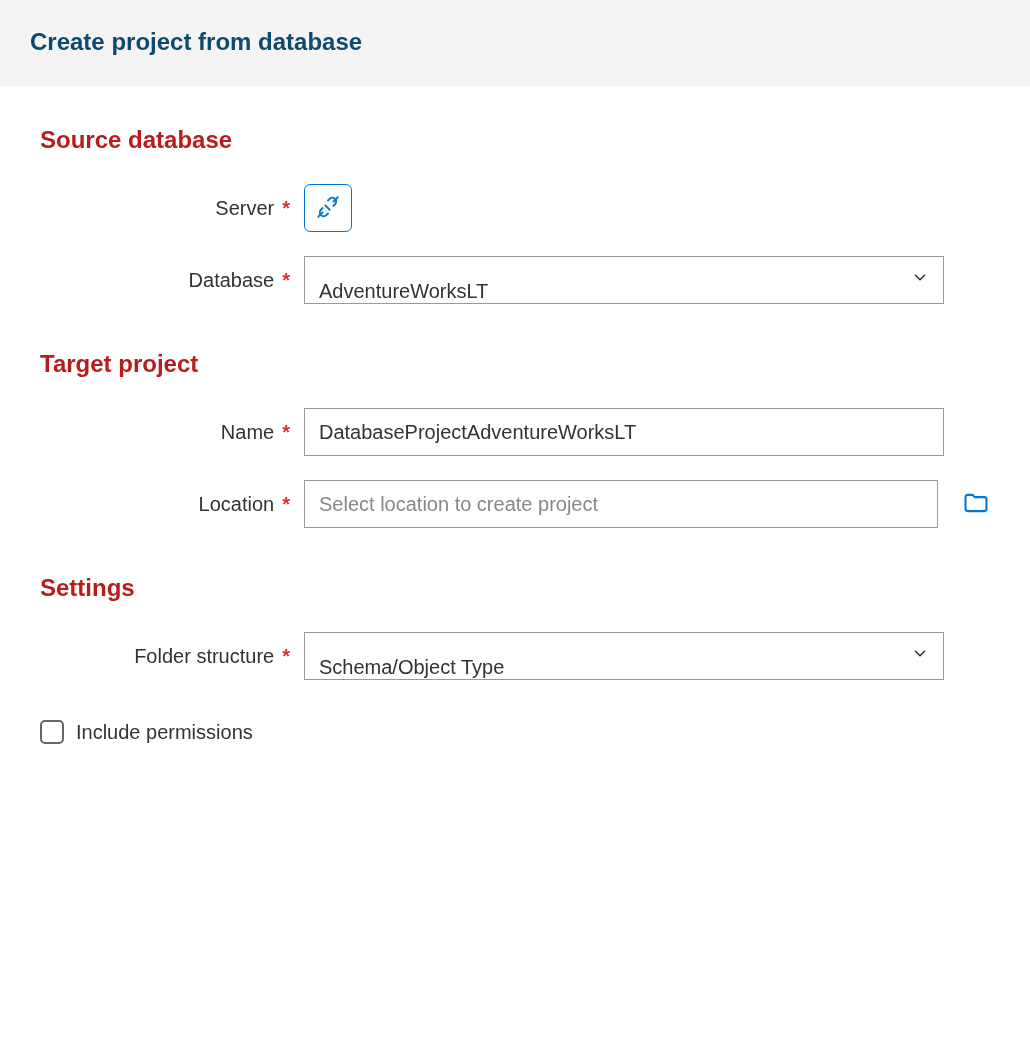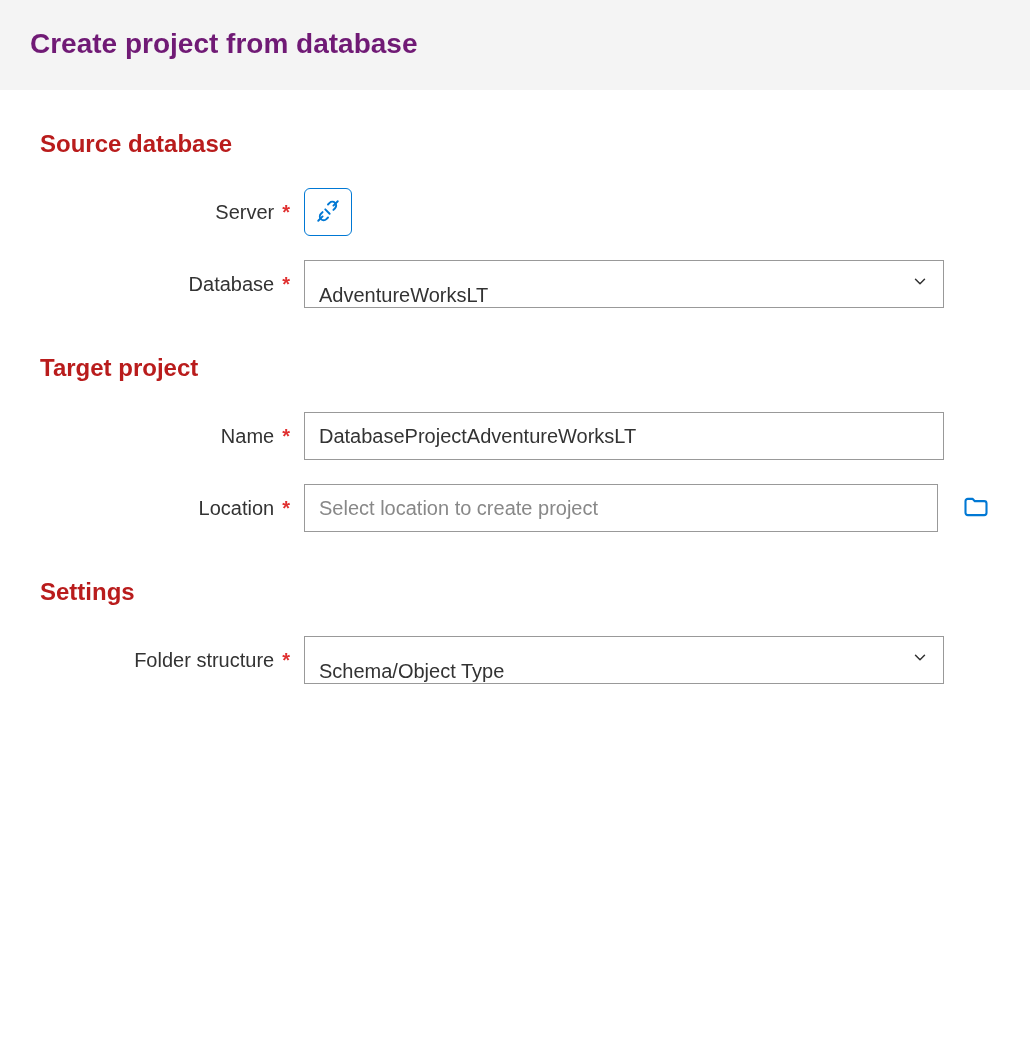--- a/index.html
+++ b/index.html
@@ -9,23 +9,23 @@
     color: #333;
     width: 1030px;
     background: #fff;
   }
   .header {
     background: #f4f4f4;
     padding: 28px 30px 30px 30px;
   }
   .header h1 {
     margin: 0;
-    font-size: 28px;
+    font-size: 24px;
     font-weight: 700;
-    color: #701a75;
+    color: #0c4a6e;
   }
   .content {
     padding: 40px 30px 30px 40px;
   }
   .section-title {
     font-size: 24px;
     font-weight: 700;
     color: #b91c1c;
     margin: 0 0 30px 0;
   }
@@ -242,17 +242,23 @@
           <span class="chevron">
             <svg width="18" height="18" viewBox="0 0 24 24" fill="none" stroke="#333" stroke-width="2" stroke-linecap="round" stroke-linejoin="round">
                 <polyline points="6 9 12 15 18 9"></polyline>
               </svg>
           </span>
         </div>
       </div>
     </div>
 
     <div class="checks-wrap">
+      <div class="check-row">
+        <span class="checkbox">
+          
+        </span>
+        <span>Include permissions</span>
+      </div>
 
     </div>
   </div>
 
 </div>
 
 </body></html>

